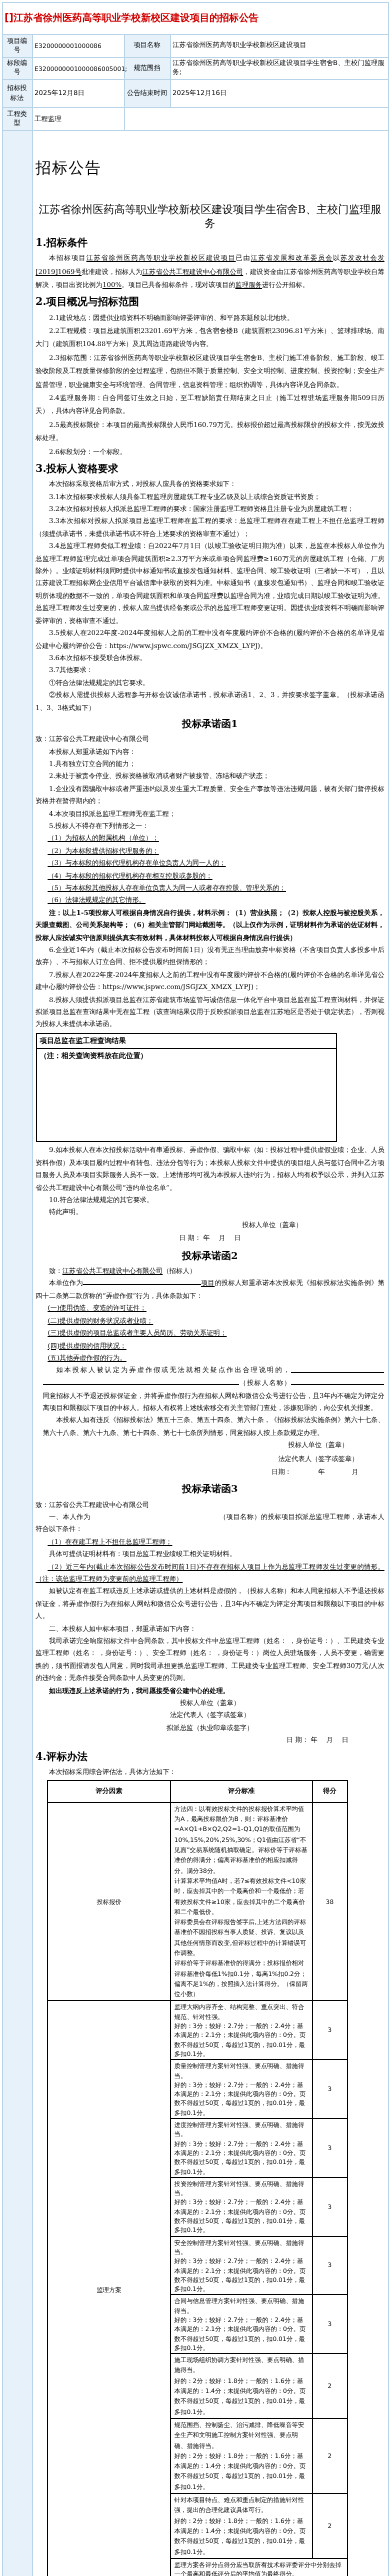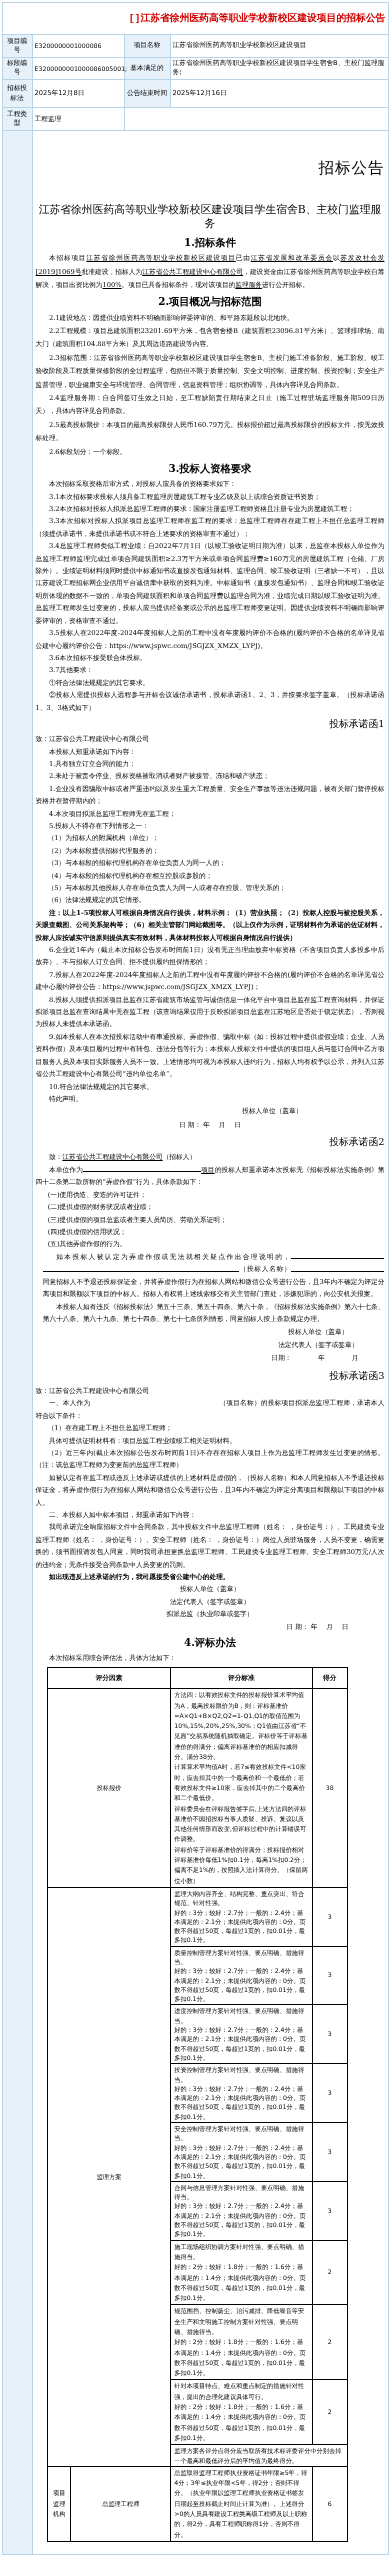--- a/index.html
+++ b/index.html
@@ -1,40 +1,40 @@
 <!DOCTYPE html>
 <html style="font-size:8.2px"><head>
 <meta charset="utf-8">
 <style>
   html,body{margin:0;padding:0;background:#fff;}
   body{font-family:"DejaVu Sans","Liberation Sans",sans-serif;font-size:6.7px;color:#000;width:390px;}
   .wrap{margin:2.1px 1.5px 0 1.5px;}
   table.main{width:387px;border-collapse:collapse;border:0.5px solid #b9d4e6;table-layout:fixed;}
   table.main td{border:0.5px solid #b9d4e6;padding:1.5px 2.1px;vertical-align:middle;}
-  .title-cell{height:28px;text-align:right;font-family:Liberation Mono, monospace;}
+  .title-cell{height:28px;text-align:left;}
   .page-title{color:#d00000;font-weight:bold;font-size:9.8px;}
   .lbl{background:#e6f1fa;text-align:center;font-size:6.7px;line-height:9.3px;}
   .val{font-size:6.2px;}
   .val-cn{font-size:6.7px;}
   .content-cell{padding:0 3.1px 10.3px 3.1px !important;vertical-align:top !important;font-family:"DejaVu Serif","Liberation Serif",serif;}
-  .doc-title{text-align:right;font-size:15.5px;margin:27px 0 24px 0;letter-spacing:1px;}
+  .doc-title{text-align:left;font-size:15.5px;margin:27px 0 24px 0;letter-spacing:1px;}
   .doc-sub{text-align:center;font-size:10.8px;line-height:14px;margin:0 0 5.2px 0;}
-  h2.sec{font-size:10.3px;font-weight:bold;margin:3.1px 0 2.1px 0;font-family:"DejaVu Serif","Liberation Serif",serif;text-align:center;}
+  h2.sec{font-size:10.3px;font-weight:bold;margin:3.1px 0 2.1px 0;font-family:"DejaVu Serif","Liberation Serif",serif;}
   p.par{margin:0;text-indent:2em;font-size:6.7px;line-height:13.4px;text-align:justify;}
   p.tight{line-height:12.4px;}
   p.noind{text-indent:0;}
-  p.ind1{text-indent:1.8em;}
+  p.ind1{text-indent:1.8em;text-decoration:underline;}
   p.bold{font-weight:bold;}
   p.center{text-align:center;text-indent:0;}
   p.right{text-align:right;text-indent:0;padding-right:36px;}
   .u{text-decoration:underline;}
   .blank{display:inline-block;border-bottom:0.5px solid #000;width:118px;height:7.2px;vertical-align:baseline;}
   .blank-s{display:inline-block;border-bottom:0.5px solid #000;width:93px;height:7.2px;}
   .blank-l{display:inline-block;border-bottom:0.5px solid #000;width:196px;height:7.2px;}
-  h3.promise{text-align:right;font-size:9.8px;font-weight:normal;margin:4.1px 0 2.1px 0;}
+  h3.promise{text-align:center;font-size:9.8px;font-weight:bold;margin:4.1px 0 2.1px 0;}
   table.query{width:301px;border-collapse:collapse;margin:2.1px 0;}
   table.query td{border:0.5px solid #000;padding:2.1px 3.1px;font-weight:bold;font-size:7.2px;}
   table.query td.q-body{height:88px;vertical-align:top;}
   table.score{width:301px;margin:2.1px 0 2.1px 11.3px;border-collapse:collapse;table-layout:fixed;font-family:"DejaVu Sans","Liberation Sans",sans-serif;}
   table.score td, table.score th{border:0.5px solid #000;padding:1px 3.1px;font-size:6.2px;line-height:10.3px;vertical-align:middle;}
   table.score th{height:18.5px;font-weight:bold;font-size:6.7px;}
   table.score td.c{text-align:center;}
   table.score td.small{font-size:6.2px;line-height:9.3px;}
 </style>
 </head>
@@ -56,21 +56,21 @@
   </tr>
   <tr style="height:18px">
     <td class="lbl">项目编号</td>
     <td class="val">E3200000001000086</td>
     <td class="lbl">项目名称</td>
     <td class="val-cn">江苏省徐州医药高等职业学校新校区建设项目</td>
   </tr>
   <tr style="height:18px">
     <td class="lbl">标段编号</td>
     <td class="val">E3200000001000086005001;</td>
-    <td class="lbl">基本满足的</td>
+    <td class="lbl">规范围挡</td>
     <td class="val-cn">江苏省徐州医药高等职业学校新校区建设项目学生宿舍B、主校门监理服务;</td>
   </tr>
   <tr style="height:28px">
     <td class="lbl">招标投标法</td>
     <td class="val-cn">2025年12月8日</td>
     <td class="lbl">公告结束时间</td>
     <td class="val-cn">2025年12月16日</td>
   </tr>
   <tr style="height:18px">
     <td class="lbl">工程类型</td>
@@ -118,20 +118,30 @@
       <p class="par ind1 tight">（1）为招标人的附属机构（单位）；</p>
       <p class="par ind1 tight">（2）为本标段提供招标代理服务的；</p>
       <p class="par ind1 tight">（3）与本标段的招标代理机构存在单位负责人为同一人的；</p>
       <p class="par ind1 tight">（4）与本标段的招标代理机构存在相互控股或参股的；</p>
       <p class="par ind1 tight">（5）与本标段其他投标人存在单位负责人为同一人或者存在控股、管理关系的；</p>
       <p class="par ind1 tight">（6）法律法规规定的其它情形。</p>
       <p class="par bold tight">注：以上1-5项投标人可根据自身情况自行提供，材料示例：（1）营业执照；（2）投标人控股与被控股关系，天眼查截图、公司关系架构等；（6）相关主管部门网站截图等。（以上仅作为示例，证明材料作为承诺的佐证材料，投标人应按诚实守信原则提供真实有效材料，具体材料投标人可根据自身情况自行提供）</p>
       <p class="par tight">6.企业近1年内（截止本次招标公告发布时间前1日）没有无正当理由放弃中标资格（不含项目负责人多投多中后放弃）、不与招标人订立合同、拒不提供履约担保情形的；</p>
       <p class="par tight">7.投标人在2022年度-2024年度招标人之前的工程中没有年度履约评价不合格的(履约评价不合格的名单详见省公建中心履约评价公告：https://www.jspwc.com/JSGJZX_XMZX_LYPJ)；</p>
       <p class="par tight">8.投标人须提供拟派项目总监在江苏省建筑市场监管与诚信信息一体化平台中项目总监在监工程查询材料，并保证拟派项目总监在查询结果中无在监工程（该查询结果仅用于反映拟派项目总监在江苏地区是否处于锁定状态），否则视为投标人未提供本承诺函。</p>
+      <table class="query">
+        <tbody>
+                <tr>
+                  <td>项目总监在监工程查询结果</td>
+                </tr>
+        <tr>
+                  <td class="q-body">（注：相关查询资料放在此位置）</td>
+                </tr>
+      </tbody>
+            </table>
       <p class="par tight">9.如本投标人在本次招投标活动中有串通投标、弄虚作假、骗取中标（如：投标过程中提供虚假业绩；企业、人员资料作假）及本项目履约过程中有转包、违法分包等行为；本投标人投标文件中提供的项目组人员与签订合同中乙方项目服务人员及本项目实际服务人员不一致。上述情形均可视为本投标人违约行为，招标人均有权予以公示，并列入江苏省公共工程建设中心有限公司“违约单位名单”。</p>
       <p class="par tight">10.符合法律法规规定的其它要求。</p>
       <p class="par tight">特此声明。</p>
       <p class="par right" style="padding-right:82px">投标人单位（盖章）</p>
       <p class="par center">日 期： 年　 月　 日</p>
 
       <h3 class="promise">投标承诺函2</h3>
       <p class="par tight"><span>致：</span><span class="u">江苏省公共工程建设中心有限公司</span><span>（招标人）</span></p>
       <p class="par tight"><span>本单位作为</span><span class="blank"></span><span class="u">项目</span><span>的投标人郑重承诺本次投标无《招标投标法实施条例》第四十二条第二款所称的“弄虚作假”行为，具体条款如下：</span></p>
       <p class="par ind1 tight">(一)使用伪造、变造的许可证件；</p>

